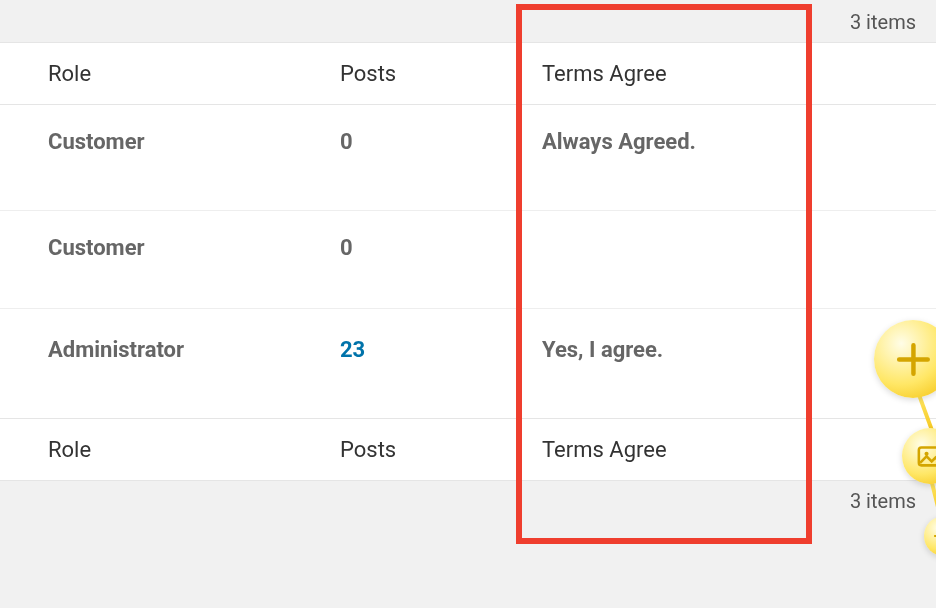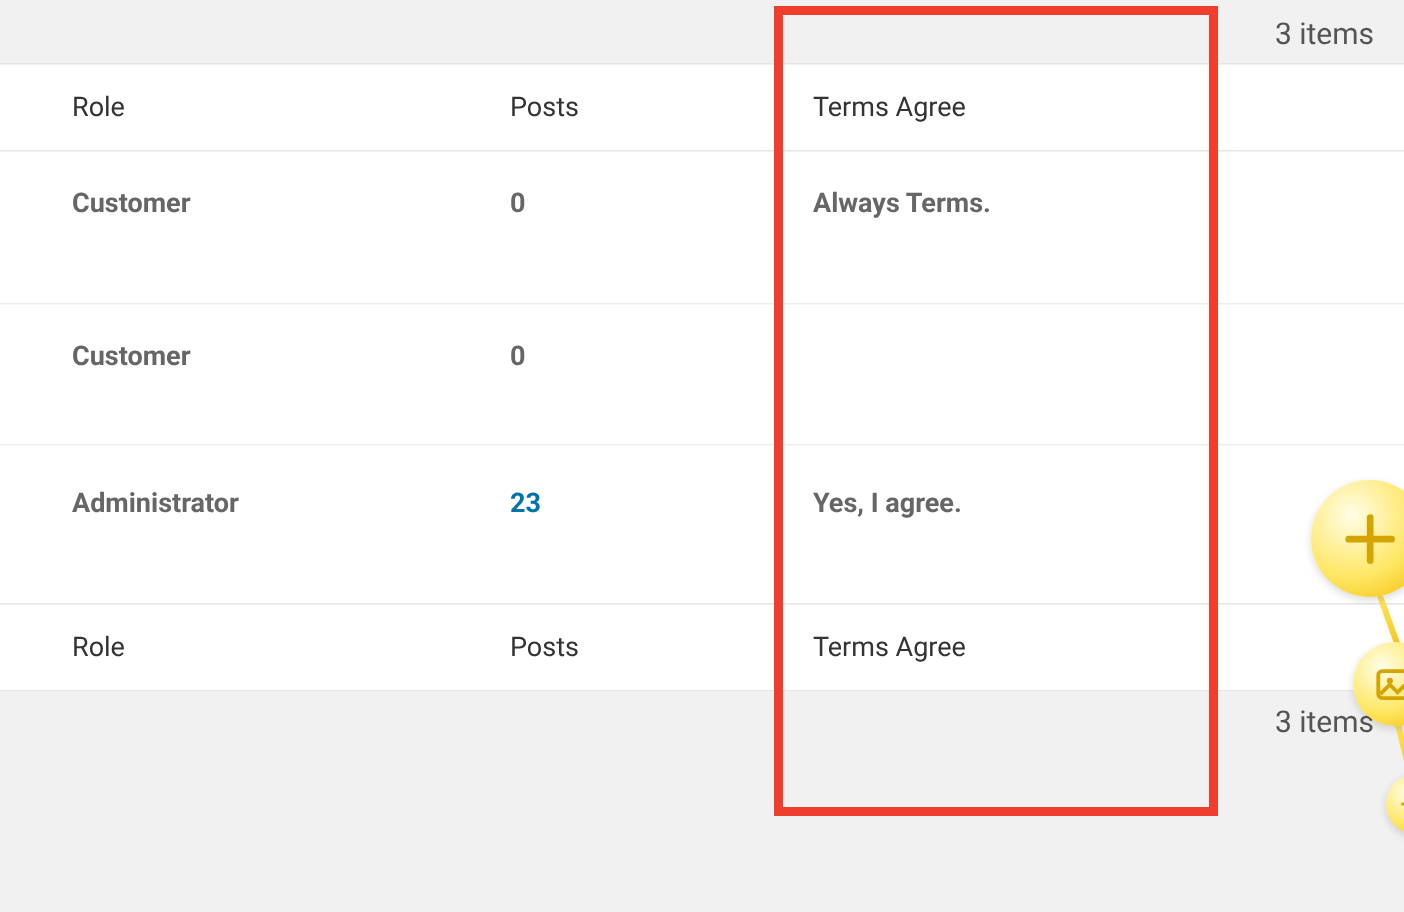--- a/index.html
+++ b/index.html
@@ -41,21 +41,21 @@
     }
     tbody tr {
       border-bottom: 1px solid #eee;
     }
     tbody tr:last-child {
       border-bottom: none;
     }
     th, td {
       text-align: left;
       font-weight: 400;
-      font-size: 18px;
+      font-size: 22px;
       color: #555;
     }
     th {
       color: #333;
     }
     td {
       color: #666;
     }
     .col-role {
       padding-left: 48px;
@@ -173,21 +173,21 @@
         <th class="col-role">Role</th>
         <th class="col-posts">Posts</th>
         <th class="col-terms">Terms Agree</th>
         <th></th>
       </tr>
     </thead>
     <tbody>
       <tr class="row-0">
         <td class="col-role">Customer</td>
         <td class="col-posts">0</td>
-        <td class="col-terms">Always Terms.</td>
+        <td class="col-terms">Always Agreed.</td>
         <td></td>
       </tr>
       <tr class="row-1">
         <td class="col-role">Customer</td>
         <td class="col-posts">0</td>
         <td class="col-terms"></td>
         <td></td>
       </tr>
       <tr class="row-2">
         <td class="col-role">Administrator</td>

